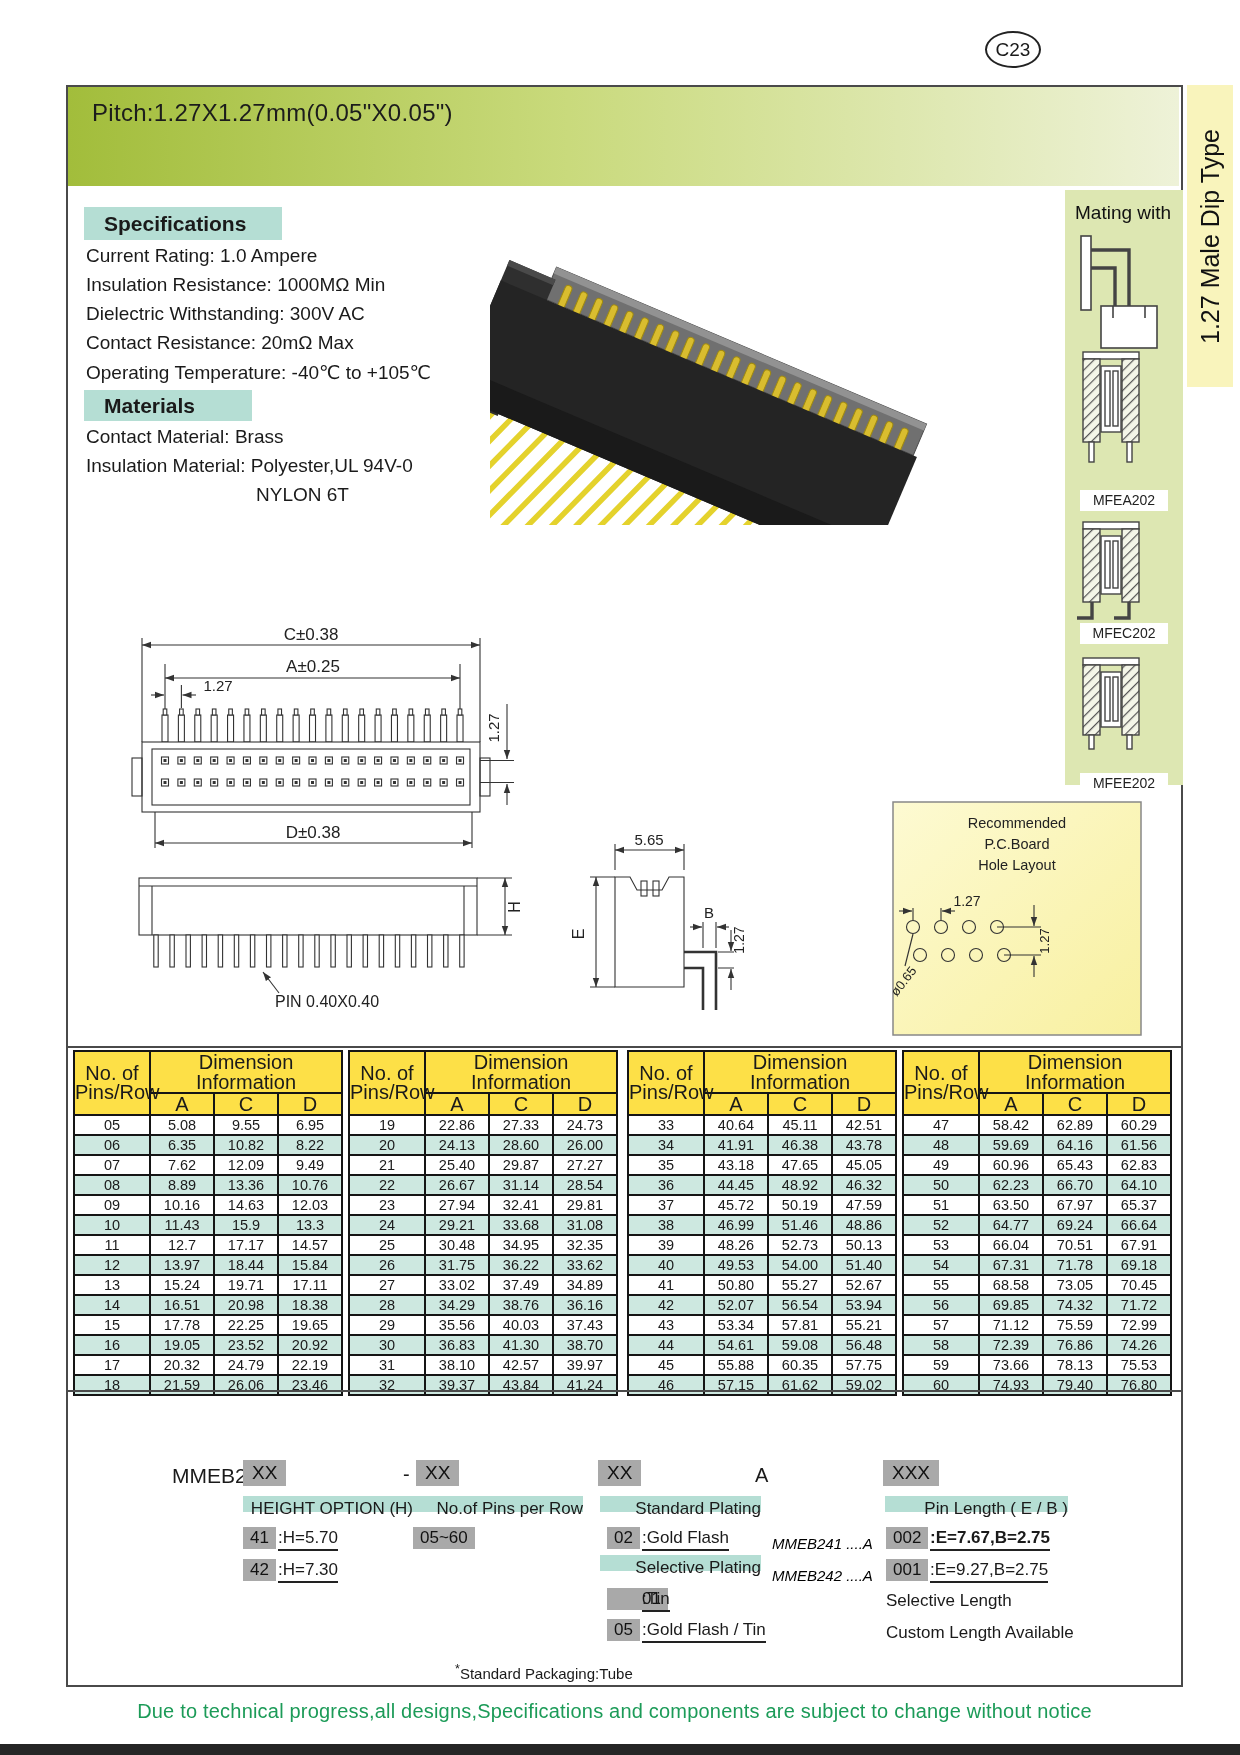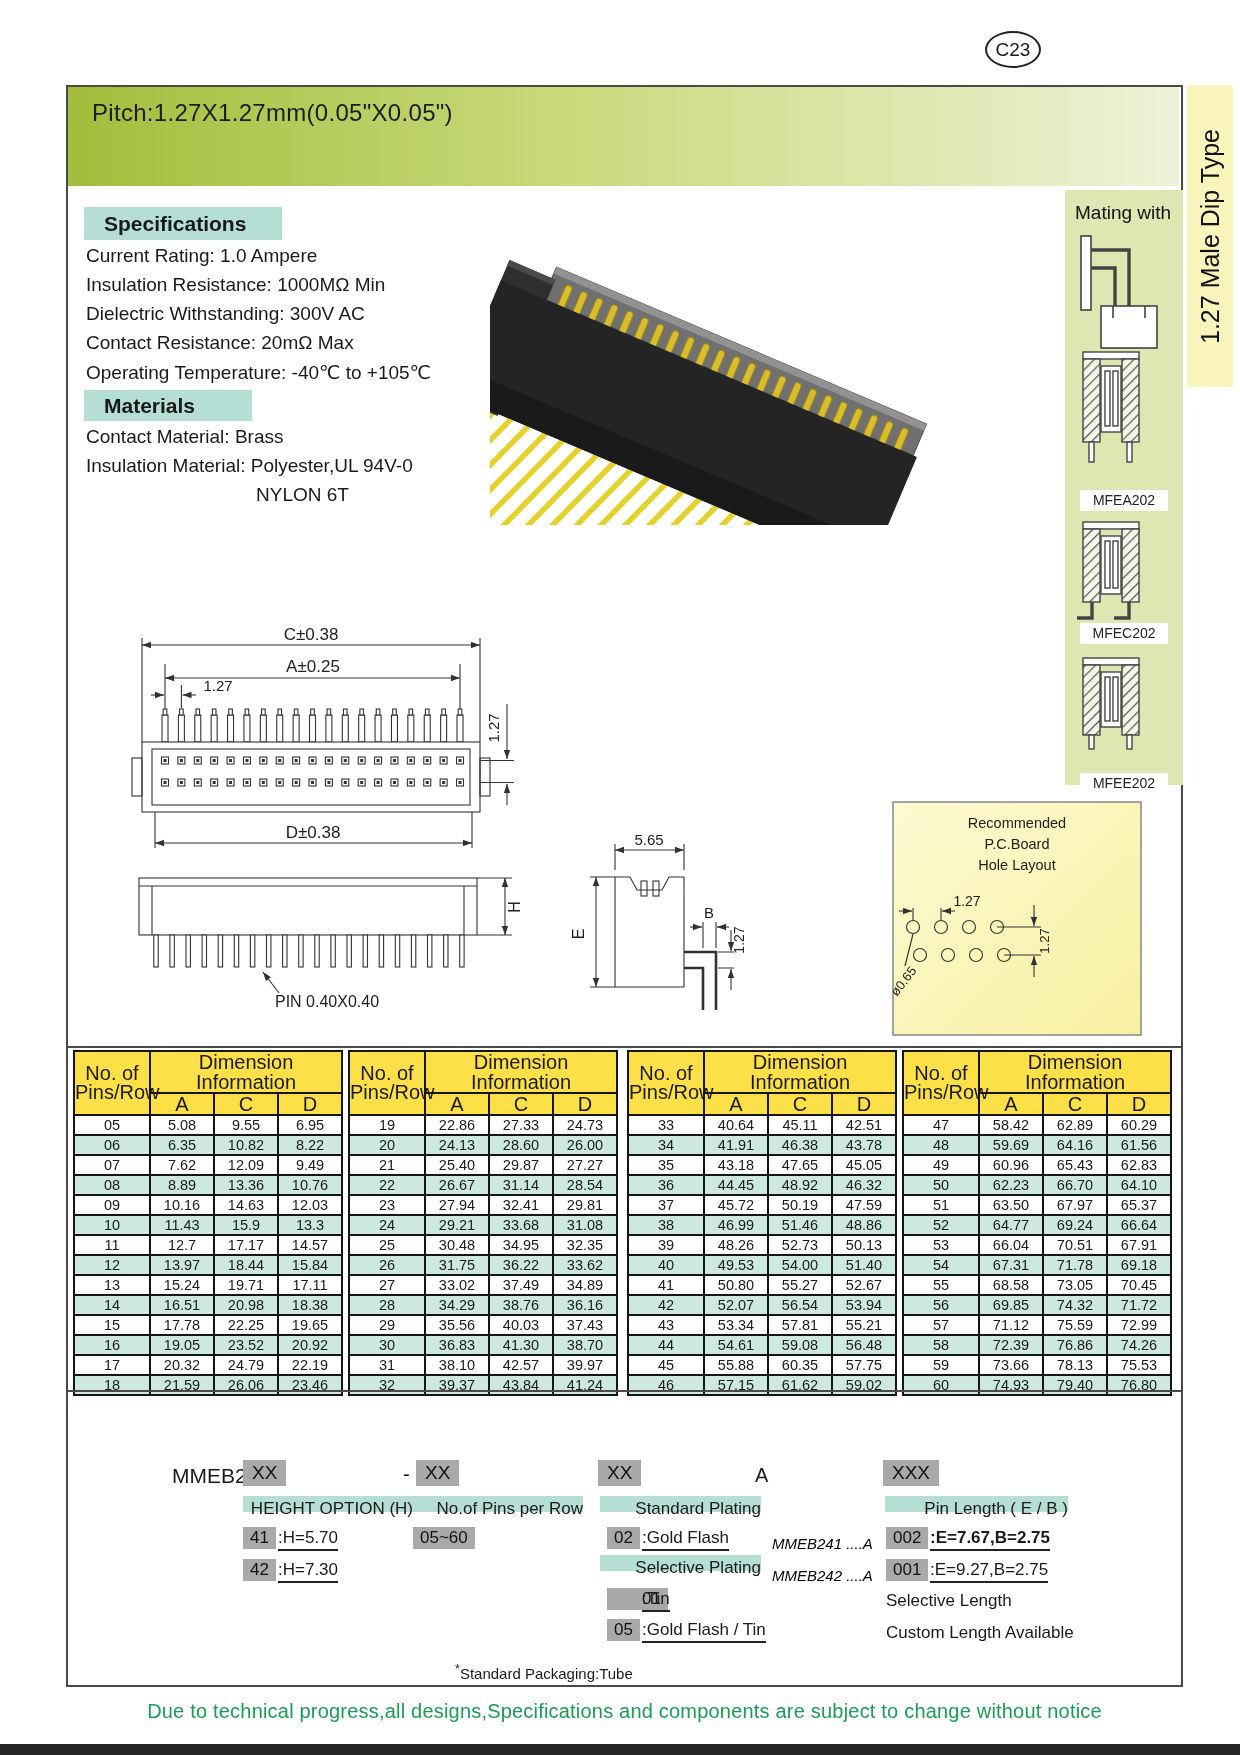--- a/index.html
+++ b/index.html
@@ -37,21 +37,21 @@
   .divider{left:66px;width:1117px;height:2px;background:#4a4a4a;}
   
   .ord-title{left:66px;top:1420px;width:1113px;text-align:center;font-size:27px;color:#222;}
   .gray{background:#a9a9a9;color:#111;}
   .vbox{padding:2px 9px;font-size:19px;}
   .cbox{padding:1px 7px;font-size:17px;}
   .minthdr{height:16px;line-height:25px;font-size:17px;padding-left:7px;text-align:right;}
   .uline{font-size:17px;border-bottom:2px solid #222;padding-bottom:1px;}
   .plain17{font-size:17px;}
   .note15{font-size:15px;color:#000000;font-style:italic;}
-  .footer{left:66px;top:1700px;width:1117px;text-align:center;font-size:20px;color:#1c9b58;letter-spacing:.2px;}
+  .footer{left:56px;top:1700px;width:1117px;text-align:center;font-size:20px;color:#1c9b58;letter-spacing:.2px;}
   .botbar{left:0;top:1744px;width:1240px;height:11px;background:#262626;}
   svg text{font-family:"Liberation Sans","DejaVu Sans",sans-serif;fill:#222;}
 </style>
 </head>
 <body>
 
 <div class="page">
 
   <div class="abs badge">C23</div>
 

